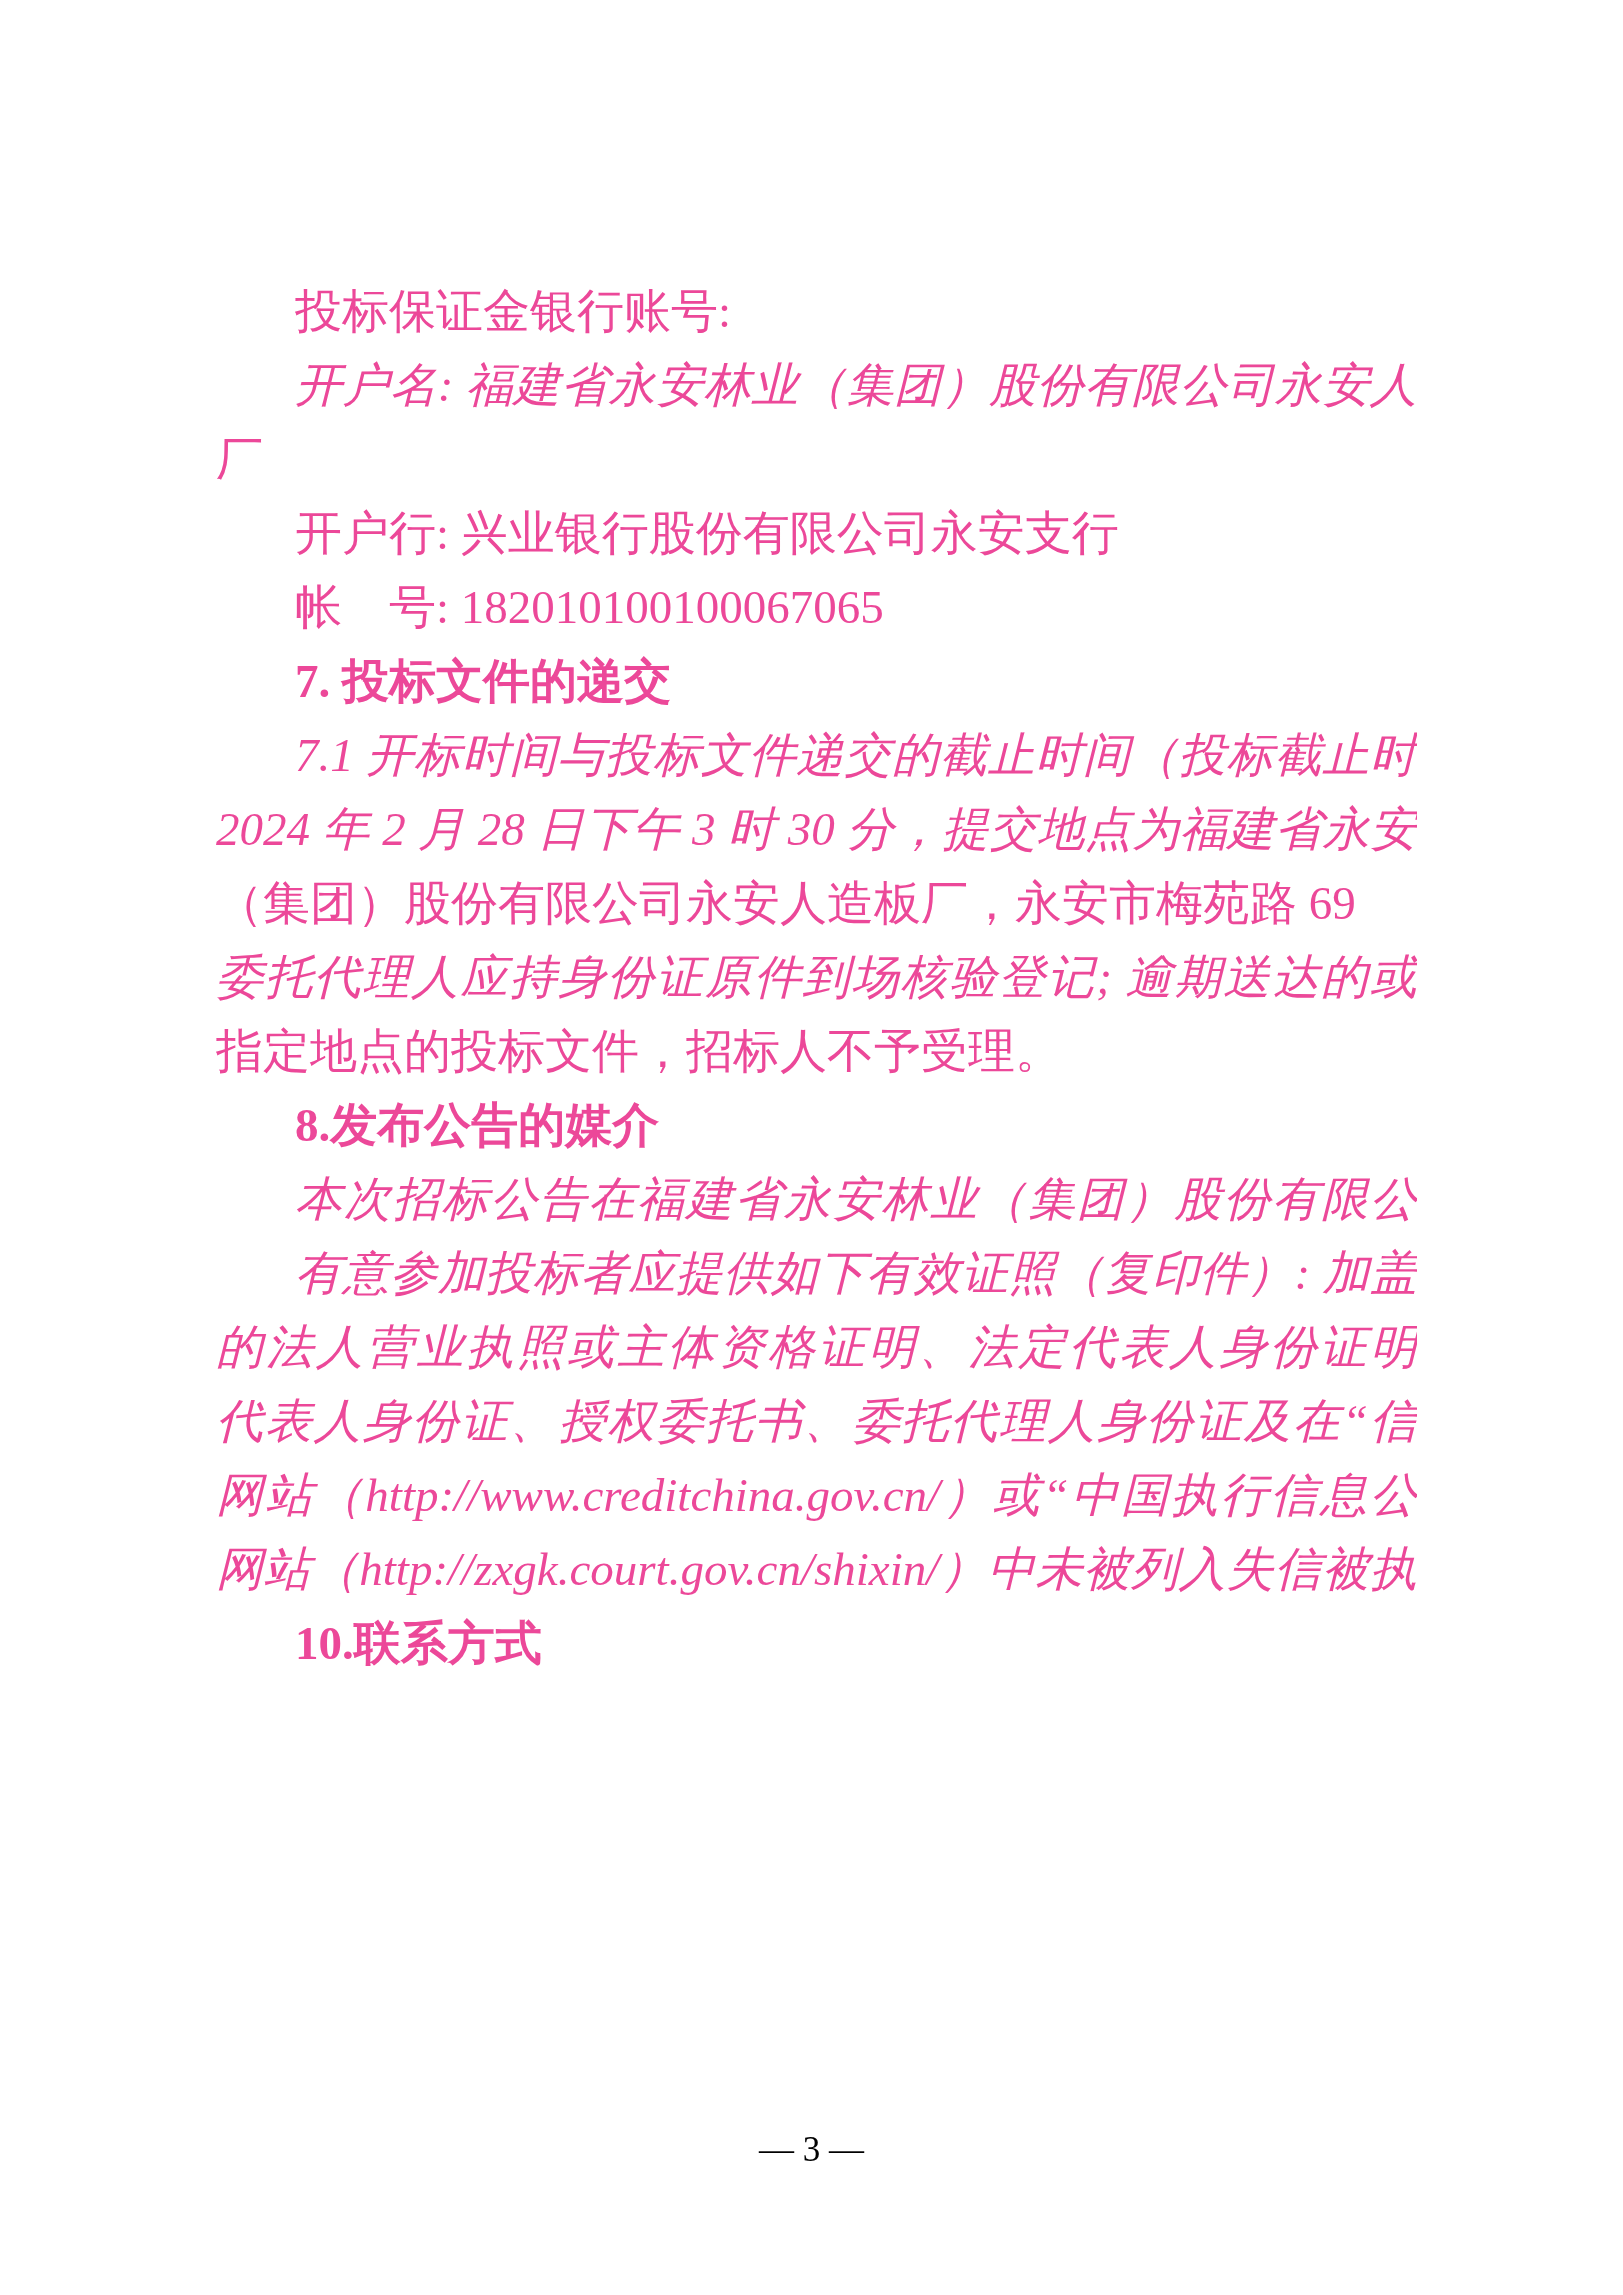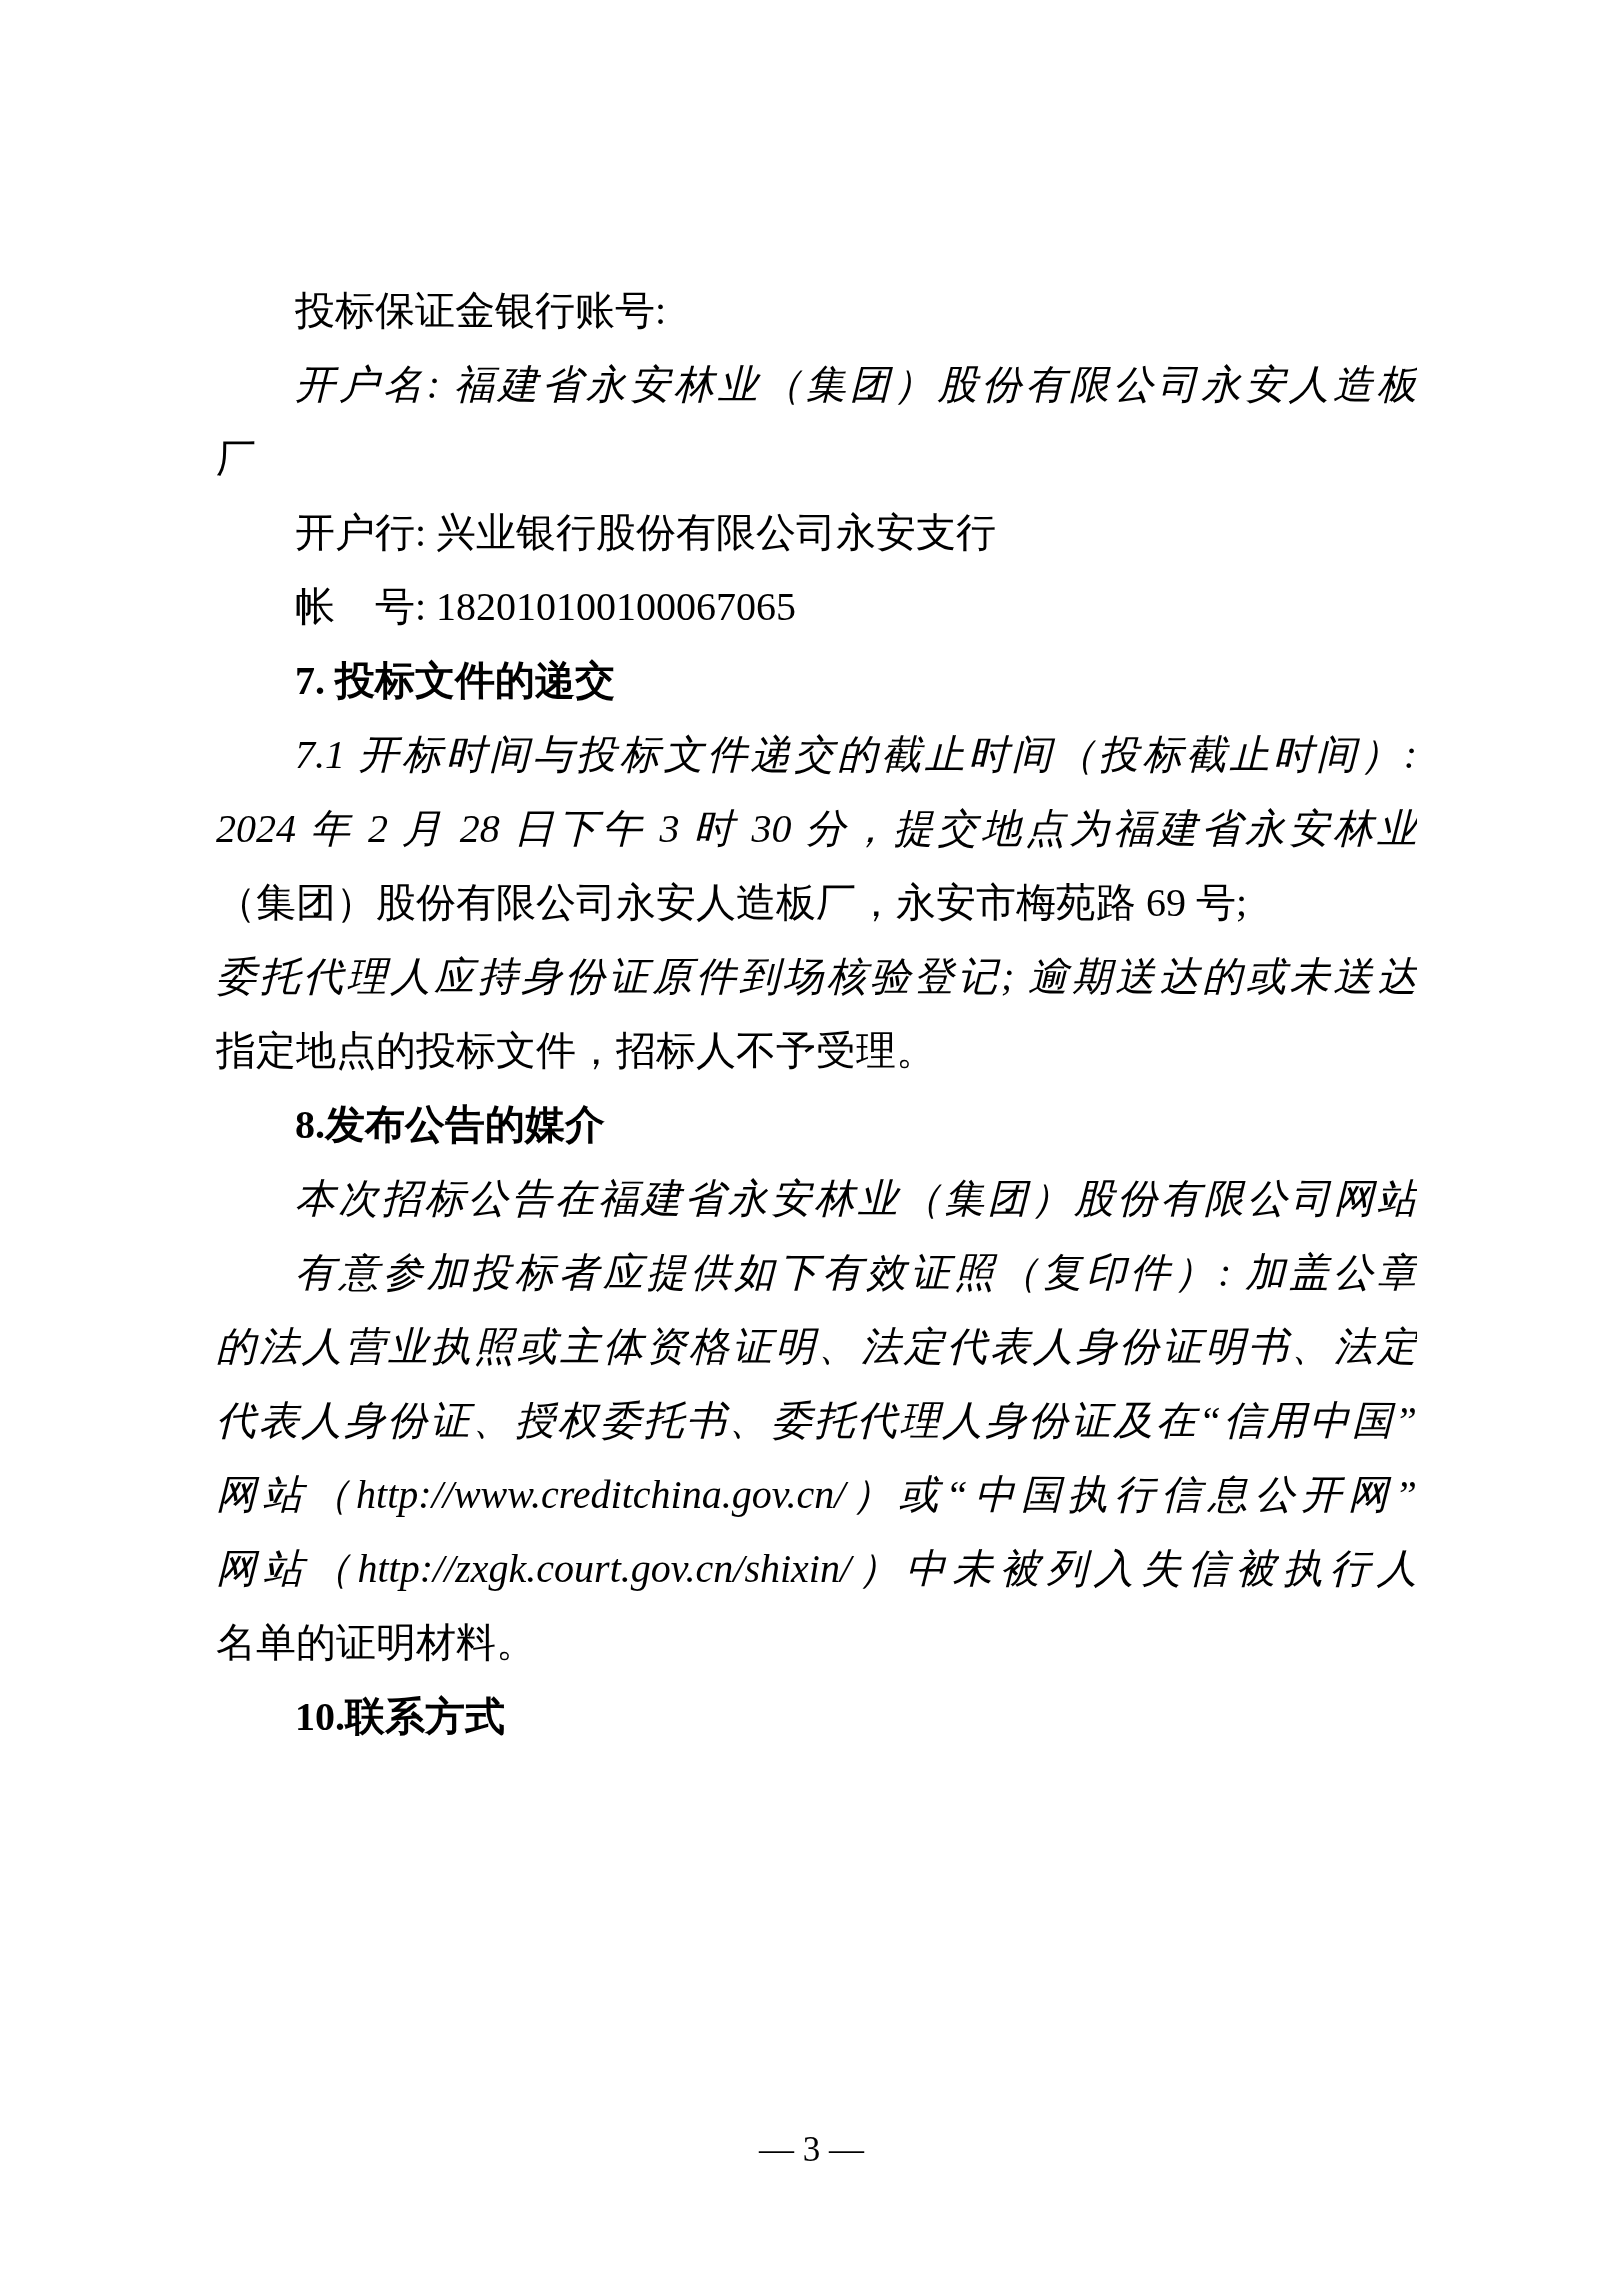--- a/index.html
+++ b/index.html
@@ -13,27 +13,27 @@
     font-family: "Liberation Serif", "DejaVu Serif", serif;
     color: #000000;
   }
   .content {
     position: absolute;
     left: 216px;
     top: 274px;
     width: 1201px;
   }
   .line {
-    font-size: 40px;
+    font-size: 47px;
     line-height: 74px;
     height: 74px;
     overflow: hidden;
     white-space: normal;
     text-align: left;
-    color: #000000;
+    color: #ec4899;
   }
   .indent { text-indent: 79px; }
   .bold { font-weight: 700; }
   .fill {
     text-align: justify;
     text-align-last: justify;
     text-justify: inter-ideograph;
     font-style: italic;
   }
   .footer {
@@ -63,19 +63,18 @@
     <div class="line">（集团）股份有限公司永安人造板厂，永安市梅苑路 69 号;</div>
     <div class="line fill">委托代理人应持身份证原件到场核验登记; 逾期送达的或未送达</div>
     <div class="line">指定地点的投标文件，招标人不予受理。</div>
     <div class="line indent bold">8.发布公告的媒介</div>
     <div class="line indent fill">本次招标公告在福建省永安林业（集团）股份有限公司网站</div>
     <div class="line indent fill">有意参加投标者应提供如下有效证照（复印件）: 加盖公章</div>
     <div class="line fill">的法人营业执照或主体资格证明、法定代表人身份证明书、法定</div>
     <div class="line fill">代表人身份证、授权委托书、委托代理人身份证及在“信用中国”</div>
     <div class="line fill">网站（http://www.creditchina.gov.cn/）或“中国执行信息公开网”</div>
     <div class="line fill">网站（http://zxgk.court.gov.cn/shixin/）中未被列入失信被执行人</div>
-    <div class="line">名单的证明材料。</div>
     <div class="line indent bold">10.联系方式</div>
   </div>
 
   <div class="footer">— 3 —</div>
 </div>
 
 
 </body></html>

